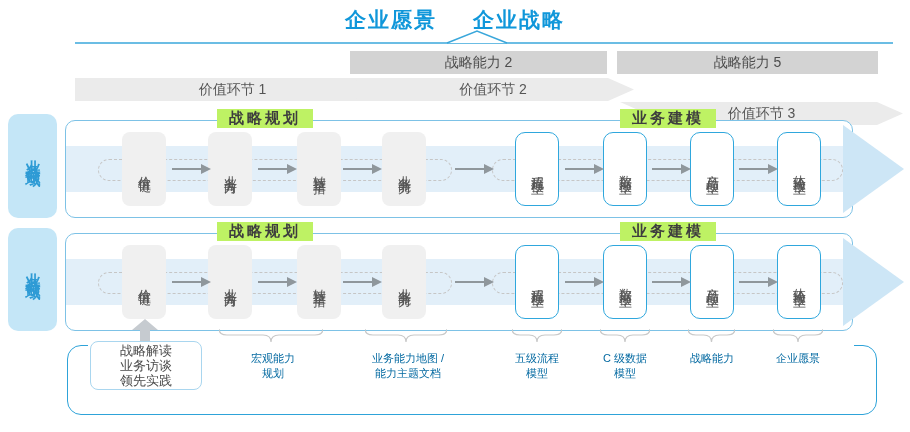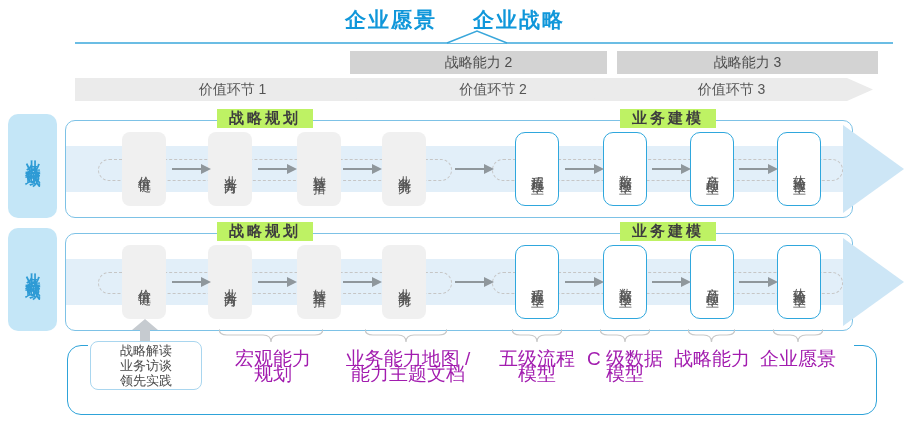--- a/index.html
+++ b/index.html
@@ -59,43 +59,43 @@
                 font-size: 19px; font-weight: bold; color: #4D4D4D; letter-spacing: 5px; }
 
   
   .practice-box { position: absolute; left: 90px; top: 341px; width: 112px; height: 49px;
                   background: #fff; border: 1px solid #A9D6EF; border-radius: 8px;
                   display: flex; flex-direction: column; align-items: center; justify-content: center;
                   font-size: 13px; line-height: 15px; color: #4A4A4A; }
   .up-arrow { position: absolute; left: 132px; top: 319px; }
   .brace { position: absolute; top: 329px; }
   .ann { position: absolute; top: 351px; transform: translateX(-50%); text-align: center;
-         font-size: 19px; line-height: 15px; color: #a21caf; white-space: nowrap; }
+         font-size: 11px; line-height: 15px; color: #0369a1; white-space: nowrap; }
 </style>
 </head>
 <body>
 
 <div class="canvas">
 
   <div class="title">
     <span>企业愿景</span>
     <span>企业战略</span>
   </div>
 
   <svg class="topline" width="818" height="18">
     <path d="M0 16 H818" stroke="#3AA7DB" stroke-width="1.5" fill="none"></path>
     <path d="M372 16 L402 4 L432 16" stroke="#3AA7DB" stroke-width="1.5" fill="#fff"></path>
   </svg>
 
   <div class="cap-bar" style="left:350px;width:257px;">战略能力 2</div>
-  <div class="cap-bar" style="left:617px;width:261px;">战略能力 3</div>
+  <div class="cap-bar" style="left:617px;width:261px;">战略能力 5</div>
 
   <div class="chev first" style="left:75px;width:315px;">价值环节 1</div>
   <div class="chev notch" style="left:352px;width:282px;">价值环节 2</div>
-  <div class="chev notch" style="left:590px;width:283px;">价值环节 3</div>
+  <div class="chev notch" style="left:620px;width:283px;margin-top:24px;">价值环节 3</div>
 
   <div class="domain" style="top:114px;height:104px;">业务领域 1</div>
   <div class="domain" style="top:228px;height:103px;">业务领域 2</div>
 
   <div class="row" style="top:120px;">
     <div class="row-frame"></div>
     <svg class="big-arrow" width="842" height="98">
       <rect x="0" y="26" width="777" height="46" fill="#E2EFF9"></rect>
       <polygon points="777,5 838,49 777,93" fill="#CDE6F6"></polygon>
     </svg>

